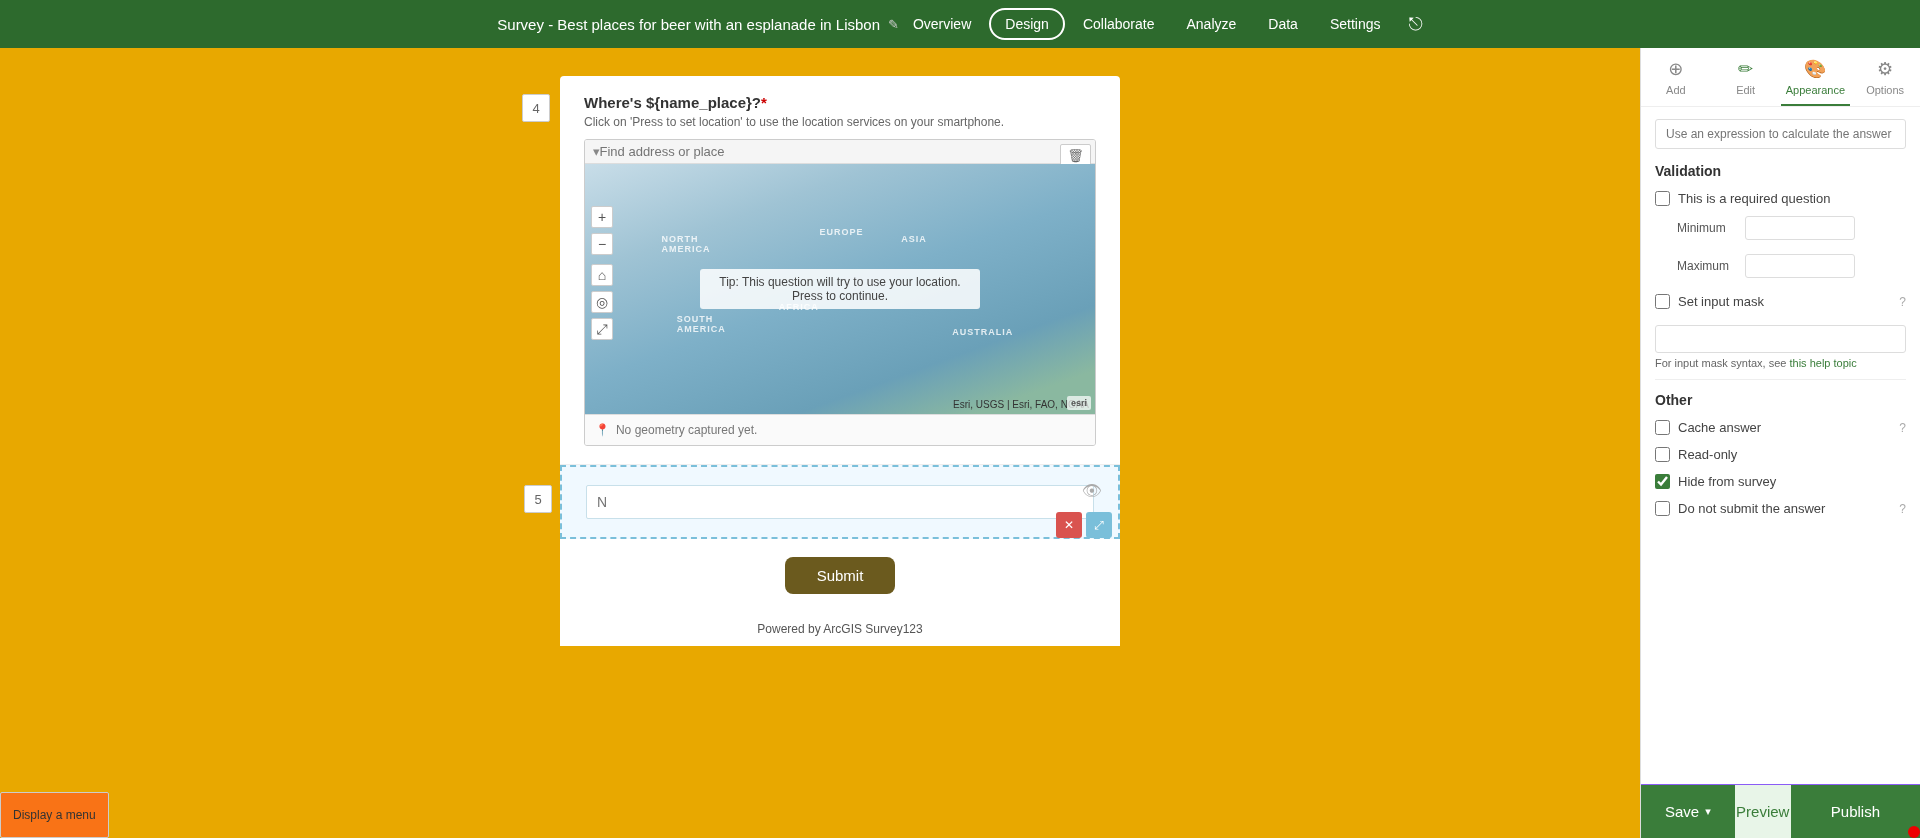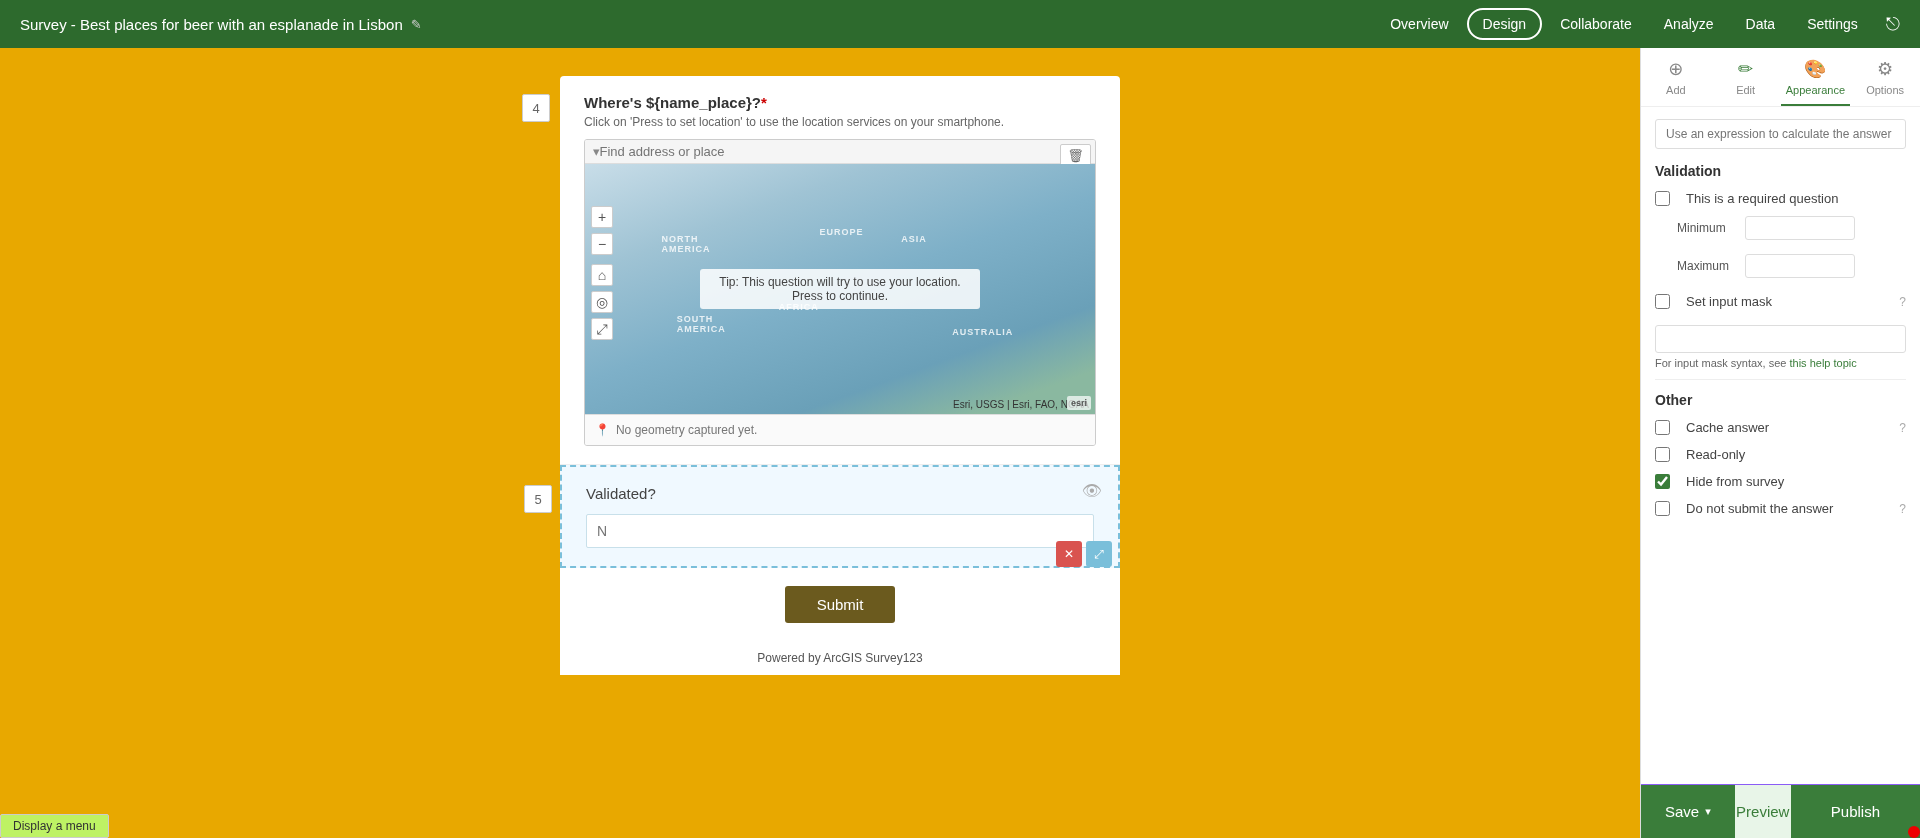--- a/index.html
+++ b/index.html
@@ -1,21 +1,21 @@
 <!DOCTYPE html>
 <html><head>
   <meta charset="utf-8">
   <style>
     * { box-sizing: border-box; margin: 0; padding: 0; }
     body { font-family: -apple-system, BlinkMacSystemFont, 'Segoe UI', Arial, sans-serif; background: #e8a800; width: 1920px; height: 838px; overflow: hidden; position: relative; }
 
     
     .top-nav {
       position: absolute; top: 0; left: 0; right: 0; height: 48px;
-      background: #2d6a2d; display: flex; align-items: center; justify-content: space-between;
+      background: #2d6a2d; display: flex; align-items: center; justify-content: center;
       padding: 0 20px; z-index: 100;
     }
     .nav-title { color: #fff; font-size: 15px; display: flex; align-items: center; gap: 8px; }
     .nav-title .edit-icon { color: #ccc; font-size: 13px; cursor: pointer; }
     .nav-links { display: flex; align-items: center; gap: 4px; }
     .nav-link { color: #fff; font-size: 14px; padding: 6px 14px; border-radius: 20px; cursor: pointer; text-decoration: none; }
     .nav-link.active { border: 2px solid #fff; border-radius: 20px; }
     .nav-share { color: #fff; font-size: 18px; cursor: pointer; margin-left: 10px; }
 
     
@@ -93,21 +93,21 @@
     .q5-close { background: #d9534f; color: #fff; }
     .q5-expand { background: #7abfda; color: #fff; }
     .q5-eye {
       position: absolute; top: 14px; right: 16px; color: #aaa; font-size: 16px; cursor: pointer;
     }
 
     
     .submit-row { padding: 18px 24px; text-align: center; background: #fff; }
     .submit-btn {
       background: #6b5a1e; color: #fff; border: none; padding: 10px 32px;
-      font-size: 15px; border-radius: 3px; cursor: pointer;
+      font-size: 15px; border-radius: 8px; cursor: pointer;
     }
     .powered { text-align: center; padding: 10px; font-size: 12px; color: #555; background: #fff; }
 
     
     .right-panel {
       width: 280px; background: #fff; border-left: 1px solid #ddd; display: flex; flex-direction: column;
       overflow-y: auto;
     }
 
     
@@ -126,21 +126,21 @@
     .panel-content { padding: 12px 14px; flex: 1; }
 
     .calc-input {
       width: 100%; border: 1px solid #ddd; border-radius: 3px; padding: 7px 10px;
       font-size: 12px; color: #aaa; outline: none; margin-bottom: 14px;
     }
 
     .section-title { font-size: 14px; font-weight: 600; color: #333; margin-bottom: 10px; }
 
     .checkbox-row {
-      display: flex; align-items: center; gap: 16px; margin-bottom: 8px; padding: 2px 0;
+      display: flex; align-items: center; gap: 8px; margin-bottom: 8px; padding: 2px 0;
     }
     .checkbox-row input[type=checkbox] {
       width: 15px; height: 15px; cursor: pointer; accent-color: #3a7d3a;
     }
     .checkbox-label { font-size: 13px; color: #444; flex: 1; }
     .help-icon { color: #aaa; font-size: 12px; cursor: pointer; }
 
     .min-max-row {
       display: flex; align-items: center; gap: 8px; margin: 6px 0 14px 22px;
     }
@@ -182,21 +182,21 @@
 
     
     .red-dot {
       position: absolute; right: 0; bottom: 0; width: 12px; height: 12px;
       background: #e00; border-radius: 50%; z-index: 200;
     }
 
     
     .menu-btn {
       position: absolute; bottom: 0; left: 0; z-index: 300;
-      background: #bef264; border: 1px solid #ccc; border-radius: 2px; padding: 4px 12px;
+      background: #f97316; border: 1px solid #ccc; border-radius: 2px; padding: 15px 12px;
       font-size: 12px; color: #333; cursor: pointer;
     }
   </style>
 </head>
 <body>
 
 <div class="top-nav">
   <div class="nav-title">
     <span>Survey - Best places for beer with an esplanade in Lisbon</span>
     <span class="edit-icon">✎</span>
@@ -260,21 +260,20 @@
                 <span>📍</span>
                 <span>No geometry captured yet.</span>
               </div>
             </div>
           </div>
         </div>
 
         <div class="q5-wrapper">
           <div class="q-number" style="left:-38px;top:18px;background:#fff;border:1px solid #ccc;">5</div>
           <span class="q5-eye">👁</span>
-          <div class="q5-title">Validated?</div>
           <input class="q5-input" placeholder="N" style="">
           <div class="q5-actions">
             <div class="q5-action-btn q5-close">✕</div>
             <div class="q5-action-btn q5-expand">⤢</div>
           </div>
         </div>
 
         <div class="submit-row">
           <button class="submit-btn">Submit</button>
         </div>

